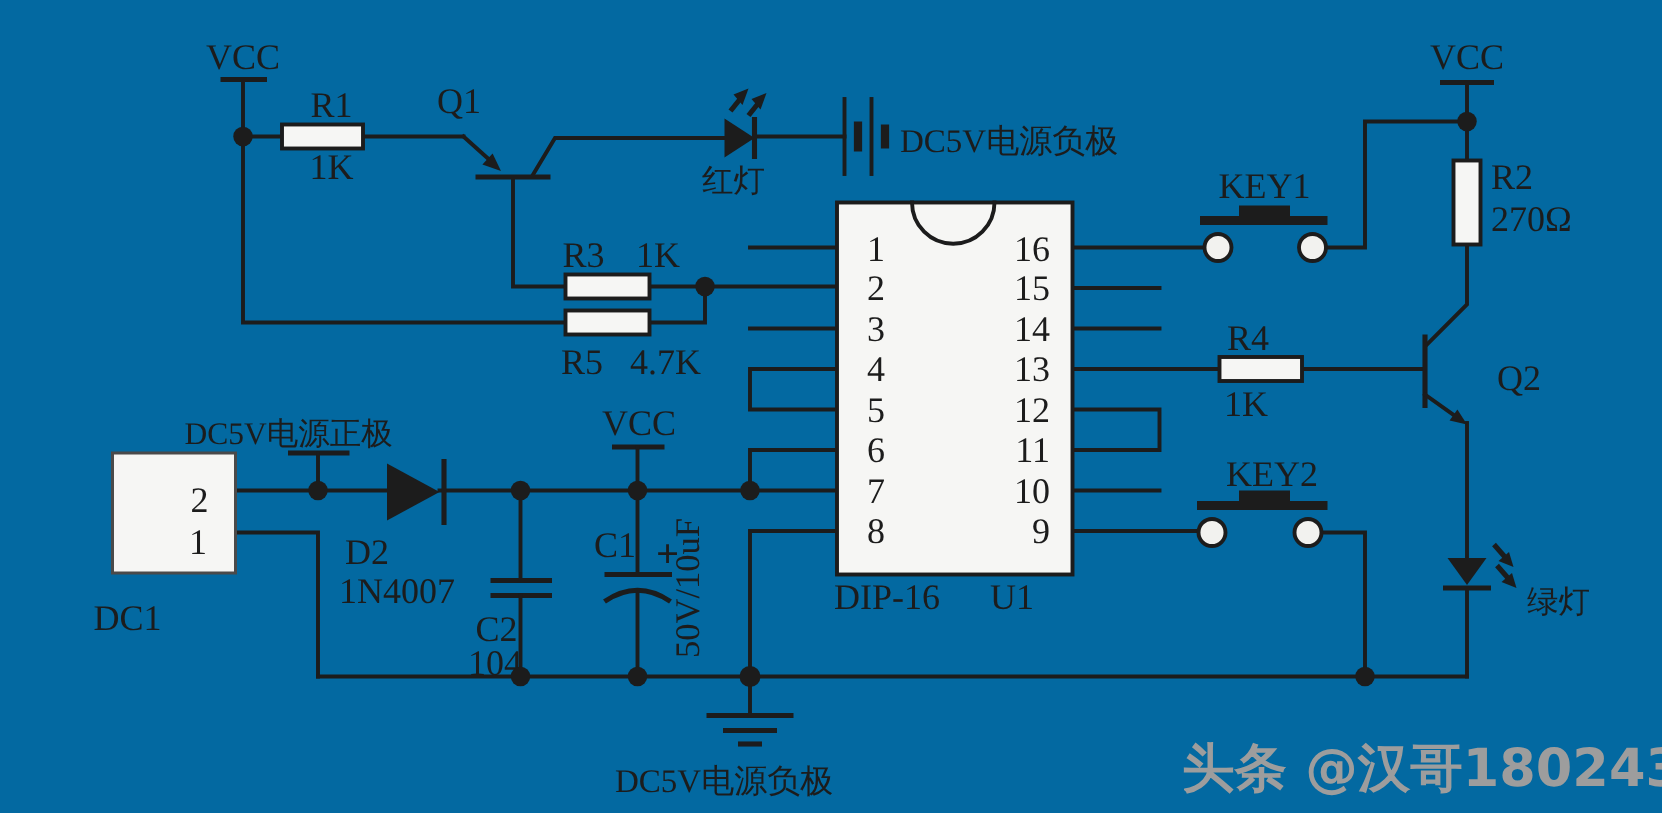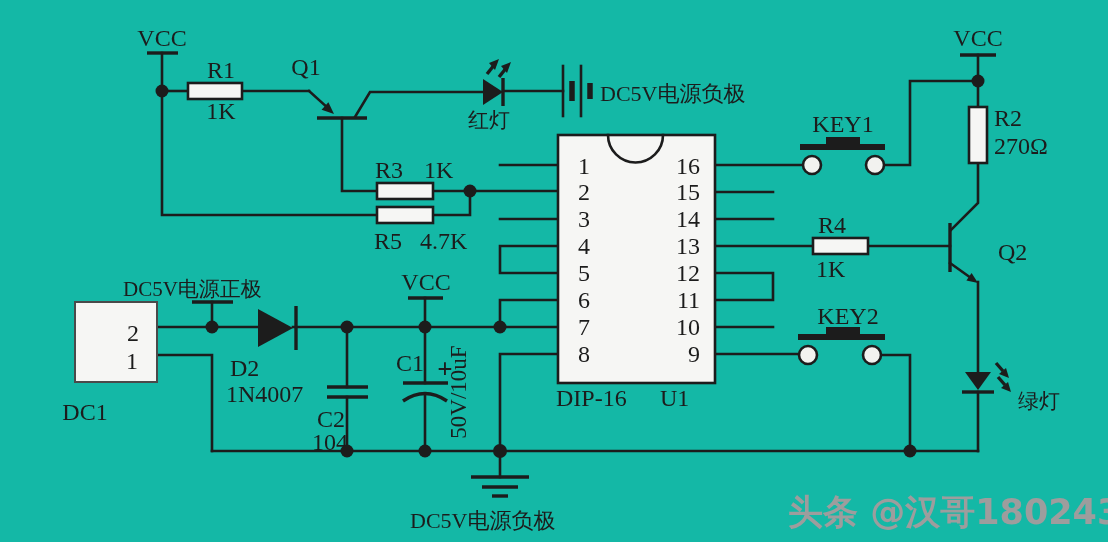--- a/index.html
+++ b/index.html
@@ -1,18 +1,18 @@
 <!DOCTYPE html>
 <html><head>
 <meta charset="utf-8">
 <style>
   html,body{margin:0;padding:0;background:#e8e8e6;}
   #stage{
     position:relative;width:1108px;height:542px;overflow:hidden;
-    background:#14b8a6;
+    background:#0369a1;
     font-family:"Liberation Serif","DejaVu Serif",serif;
   }
   svg{position:absolute;left:0;top:0;}
   text{fill:#1c1c1c;font-family:"Liberation Serif","DejaVu Serif",serif;}
   .lbl{font-size:24px;}
   .lblsm{font-size:21px;}
   .cn{font-size:22px;}
   .watermark{
     font-family:"DejaVu Sans","Liberation Sans",sans-serif;
     font-weight:bold;font-size:35px;fill:#9d9d9d;

